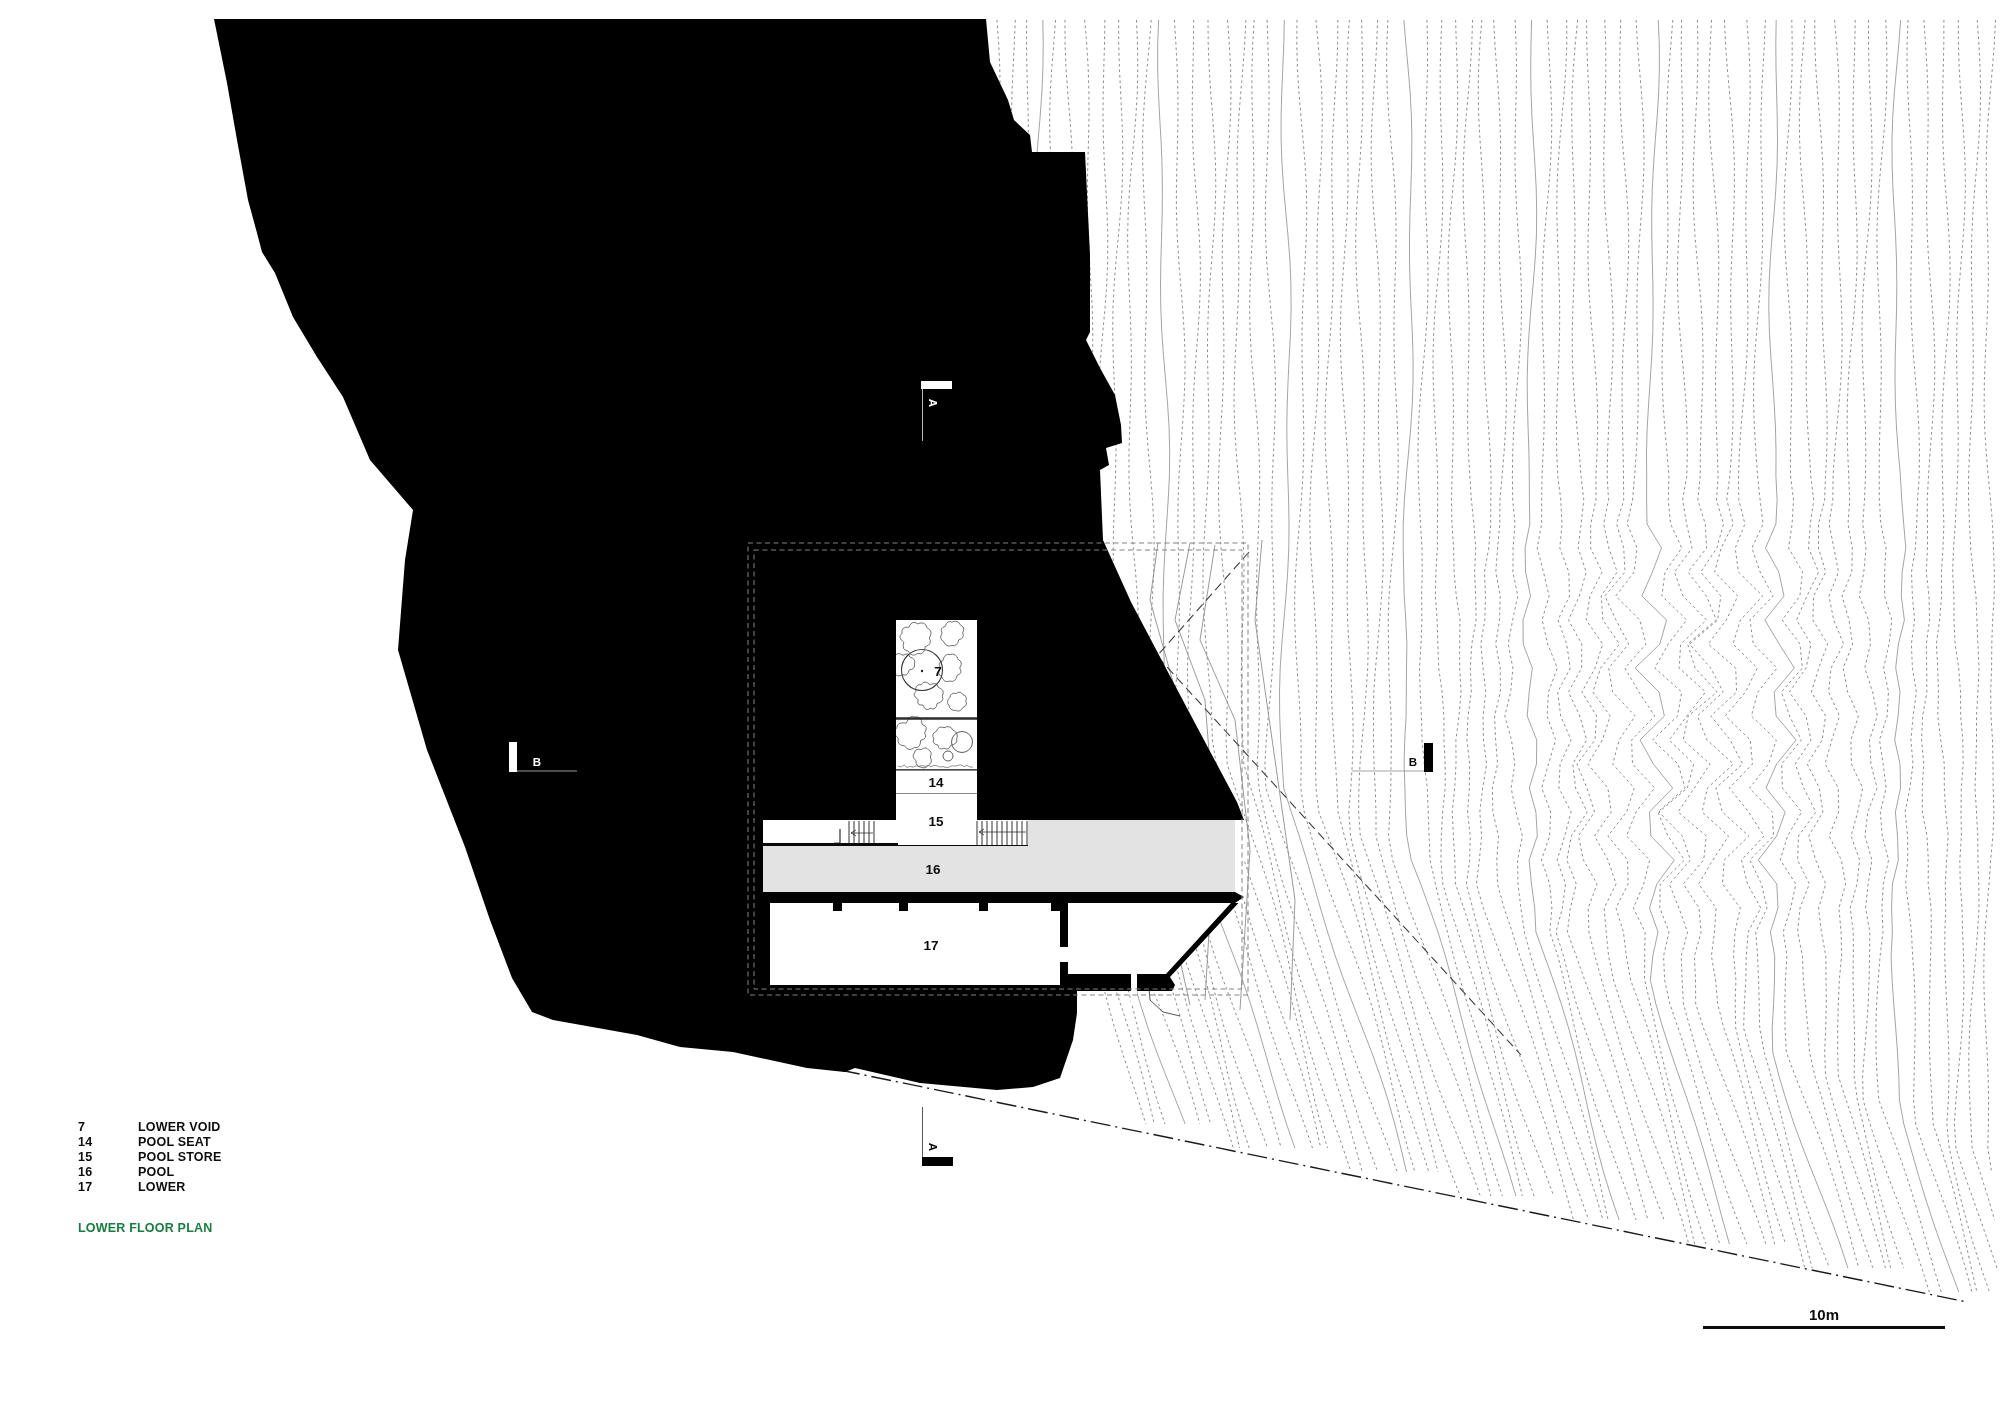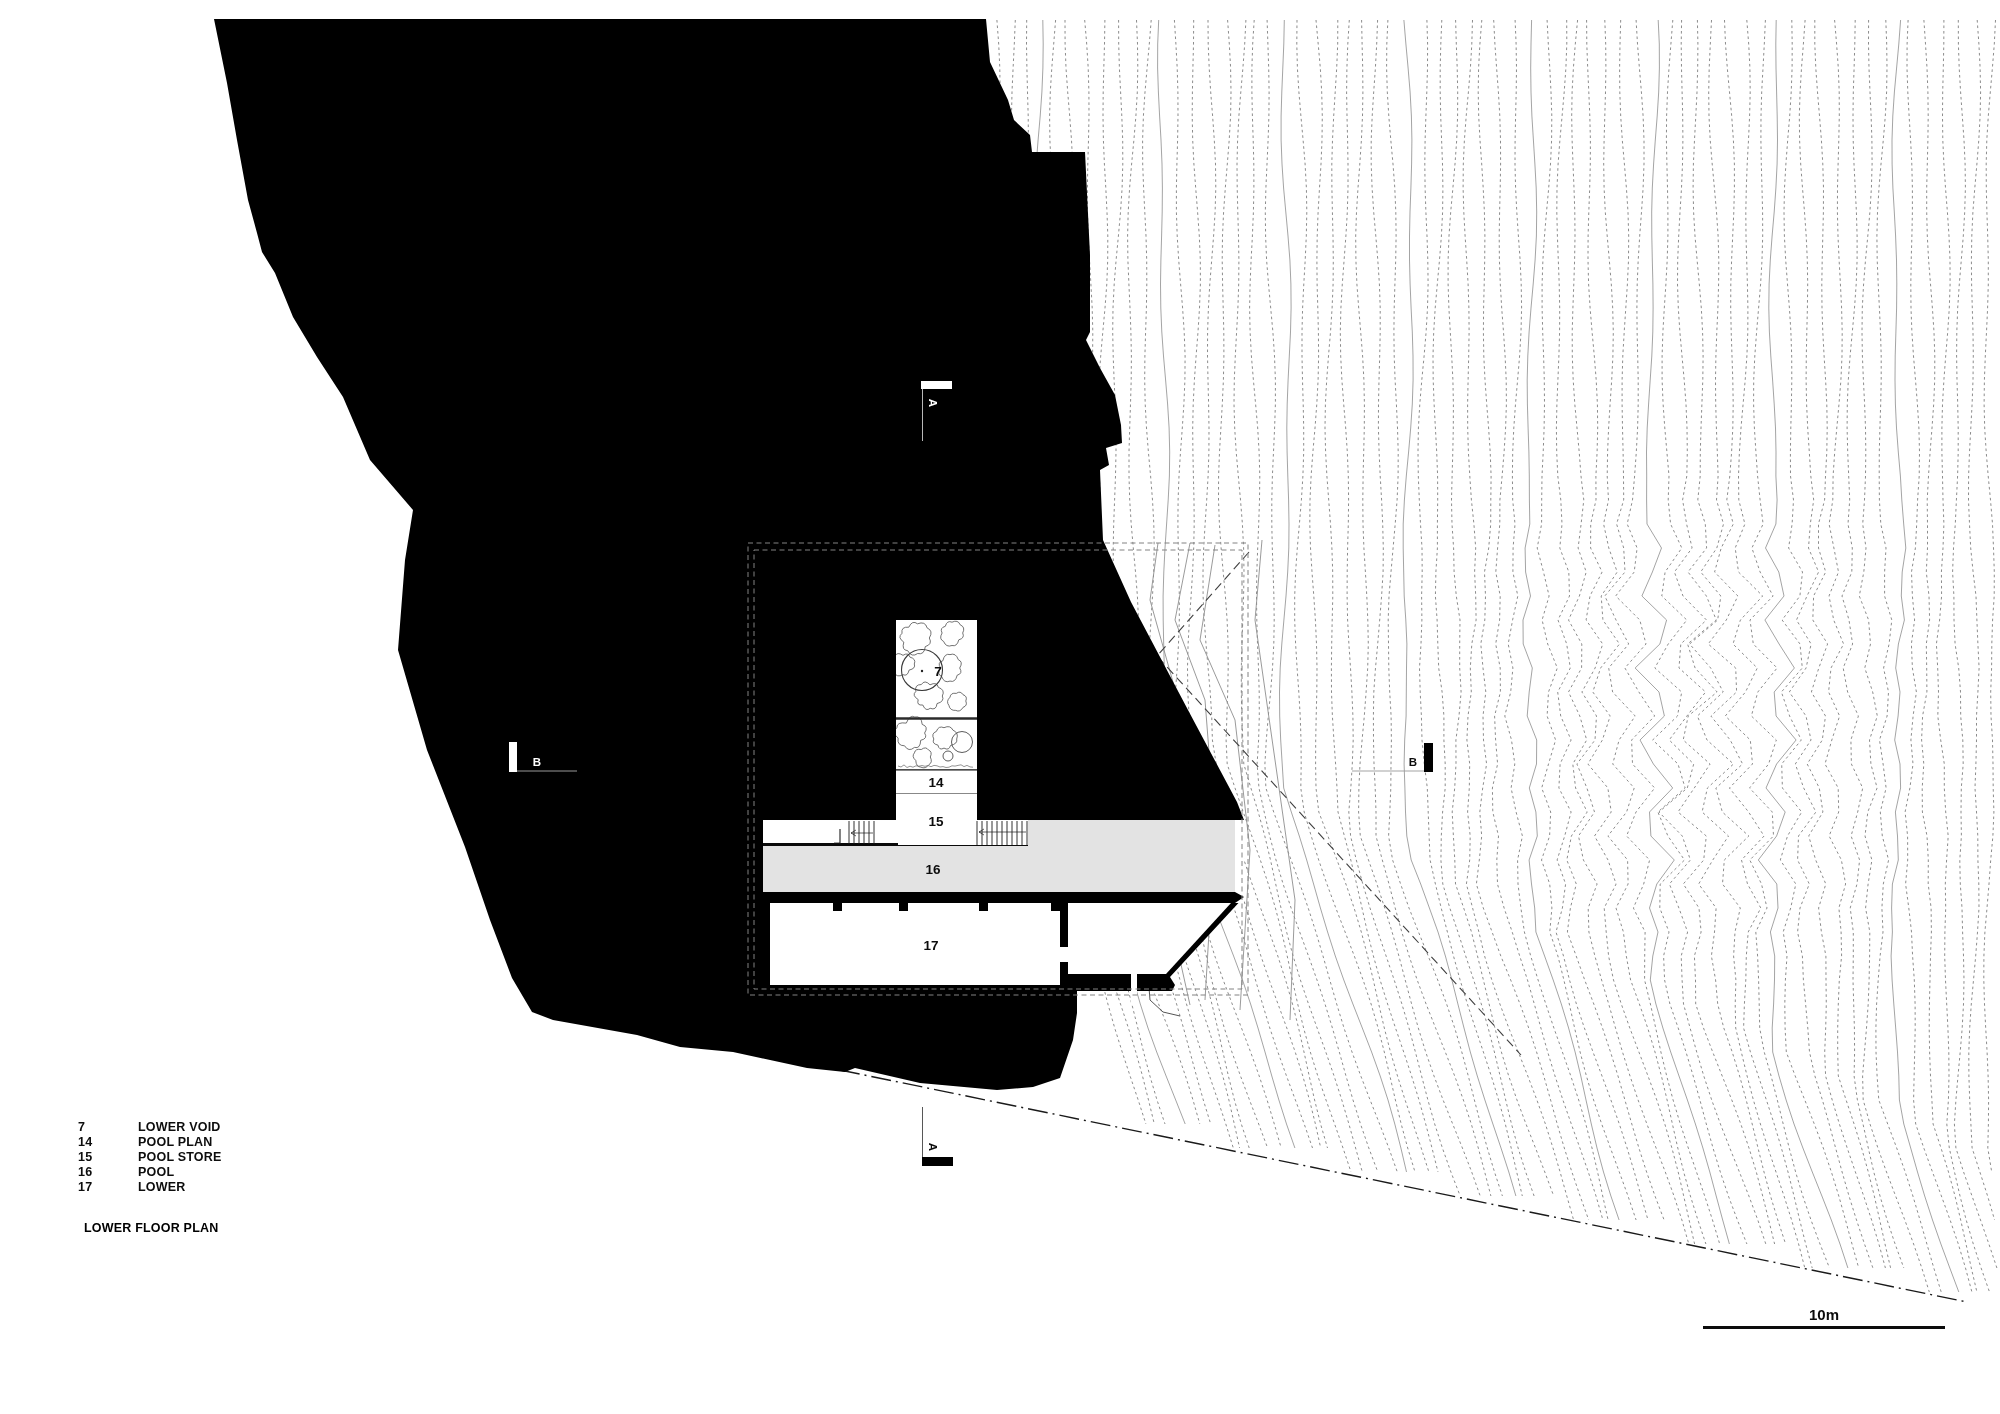--- a/index.html
+++ b/index.html
@@ -2,22 +2,22 @@
 <html><head>
 <meta charset="utf-8">
 <style>
   html,body{margin:0;padding:0;background:#fff;}
   .canvas{position:relative;width:2000px;height:1414px;background:#fff;overflow:hidden;
           font-family:"Liberation Sans",sans-serif;}
   svg{position:absolute;left:0;top:0;}
   .legend{position:absolute;left:78px;top:1120px;color:#0d0d0d;}
   .legend-row{display:flex;height:15px;font-weight:700;font-size:12.5px;letter-spacing:.2px;}
   .legend-num{width:60px;}
-  .plan-title{position:absolute;left:84px;top:1221px;font-weight:700;font-size:12.5px;
-              letter-spacing:.2px;color:#000000;}
+  .plan-title{position:absolute;left:78px;top:1221px;font-weight:700;font-size:12.5px;
+              letter-spacing:.2px;color:#15803d;}
   text.room-lbl{font-family:"Liberation Sans",sans-serif;font-weight:700;font-size:13.5px;
                 fill:#0c0c0c;text-anchor:middle;}
   text.mk{font-family:"Liberation Sans",sans-serif;font-weight:700;font-size:11.5px;text-anchor:middle;}
   text.scale-lbl{font-family:"Liberation Sans",sans-serif;font-weight:600;font-size:15px;
                  fill:#0c0c0c;text-anchor:middle;}
 </style>
 </head>
 <body>
 
 <div class="canvas">
@@ -242,21 +242,21 @@
   </g>
 </svg>
 
 <div class="legend">
   <div class="legend-row">
     <span class="legend-num">7</span>
     <span class="legend-label">LOWER VOID</span>
   </div>
   <div class="legend-row">
     <span class="legend-num">14</span>
-    <span class="legend-label">POOL PLAN</span>
+    <span class="legend-label">POOL SEAT</span>
   </div>
   <div class="legend-row">
     <span class="legend-num">15</span>
     <span class="legend-label">POOL STORE</span>
   </div>
   <div class="legend-row">
     <span class="legend-num">16</span>
     <span class="legend-label">POOL</span>
   </div>
   <div class="legend-row">

